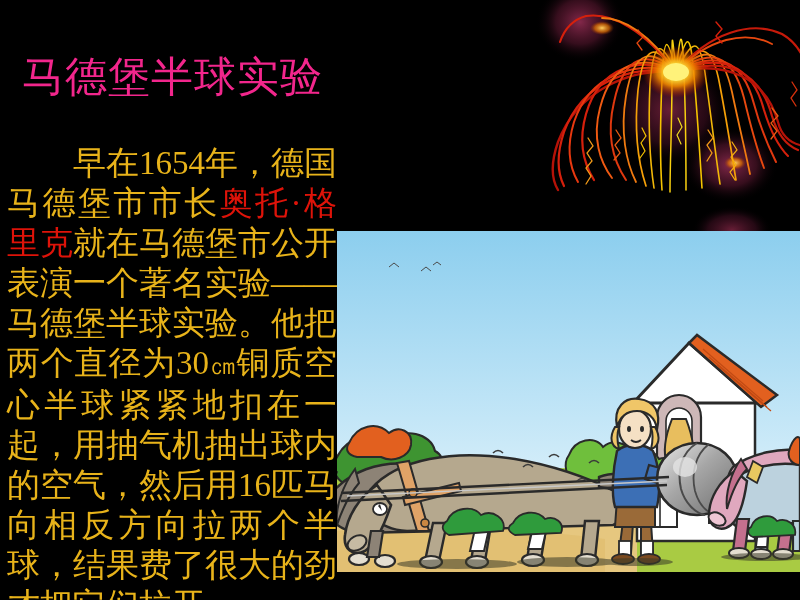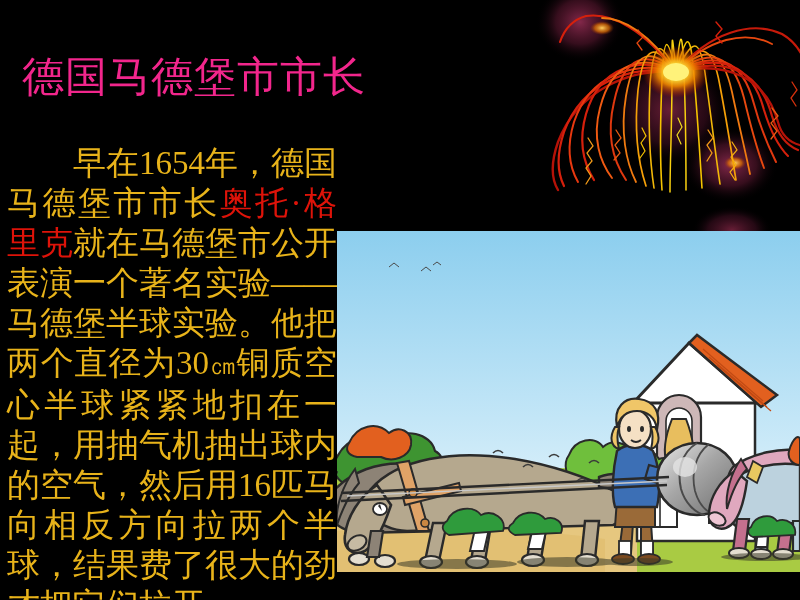--- a/index.html
+++ b/index.html
@@ -157,21 +157,21 @@
         <path d="M272 92 l5 8 l-6 8 l5 8" stroke="#D5300C" stroke-width="1.3"></path>
         <path d="M118 40 l5 7 l-6 6 l5 7" stroke="#E8480F" stroke-width="1.3"></path>
         <path d="M196 32 l6 7 l-6 7 l6 7" stroke="#D5200C" stroke-width="1.4"></path>
       </g>
 
       <ellipse cx="156" cy="82" rx="34" ry="26" fill="url(#coreGrad)"></ellipse>
       <ellipse cx="156" cy="82" rx="13" ry="9" fill="#FFF27A"></ellipse>
     </svg>
   </div>
 
-  <div id="title">德国马德堡市市长</div>
+  <div id="title">马德堡半球实验</div>
 
   <div id="body-text"><span>早在1654年，德国马德堡市市长</span><span class="hl">奥托·格里克</span><span>就在马德堡市公开表演一个著名实验——马德堡半球实验。他把两个直径为30</span><span class="unit">㎝</span><span>铜质空心半球紧紧地扣在一起，用抽气机抽出球内的空气，然后用16匹马向相反方向拉两个半球，结果费了很大的劲才把它们拉开。</span></div>
 
   <div id="illustration">
     <svg width="463" height="341" viewBox="0 0 463 341" xmlns="http://www.w3.org/2000/svg">
       <defs>
         <linearGradient id="skyGrad" x1="0" y1="0" x2="0" y2="1">
           <stop offset="0%" stop-color="#8CCEEE"></stop>
           <stop offset="55%" stop-color="#C3E6F7"></stop>
           <stop offset="100%" stop-color="#F2FAFD"></stop>

